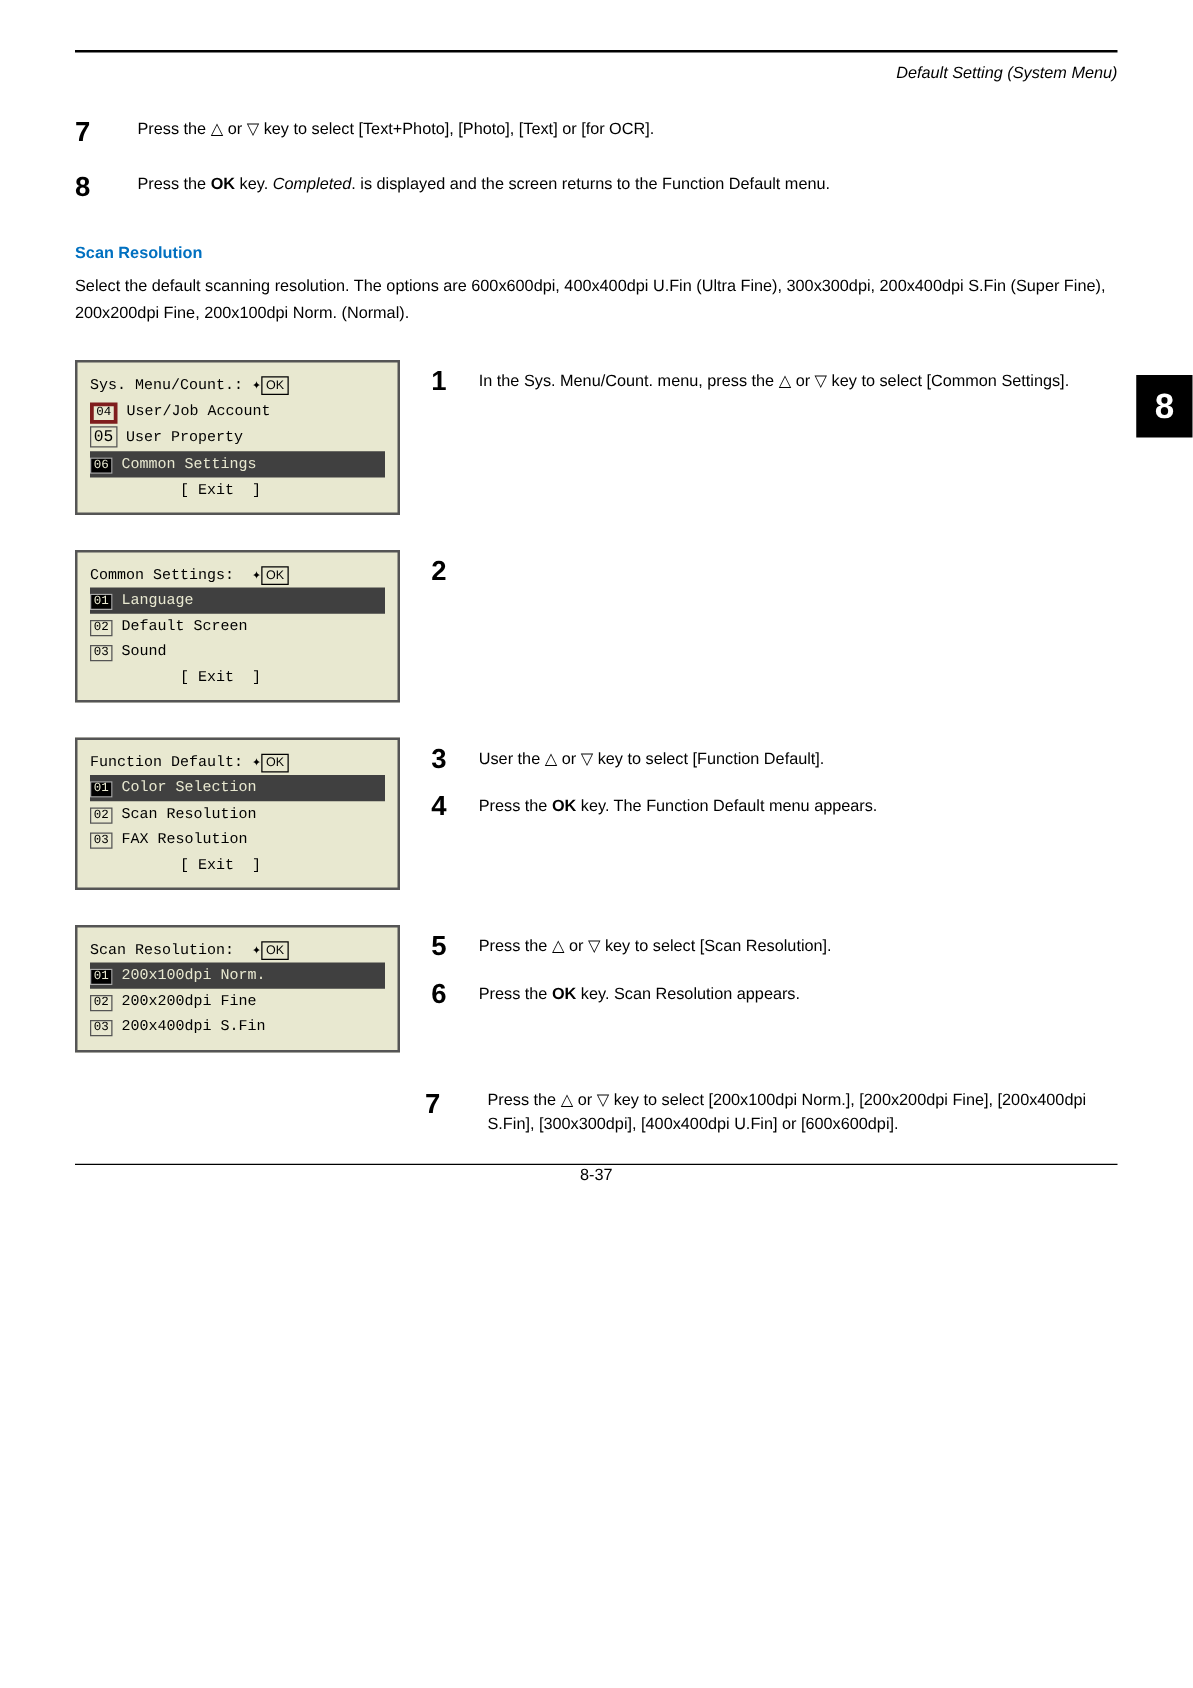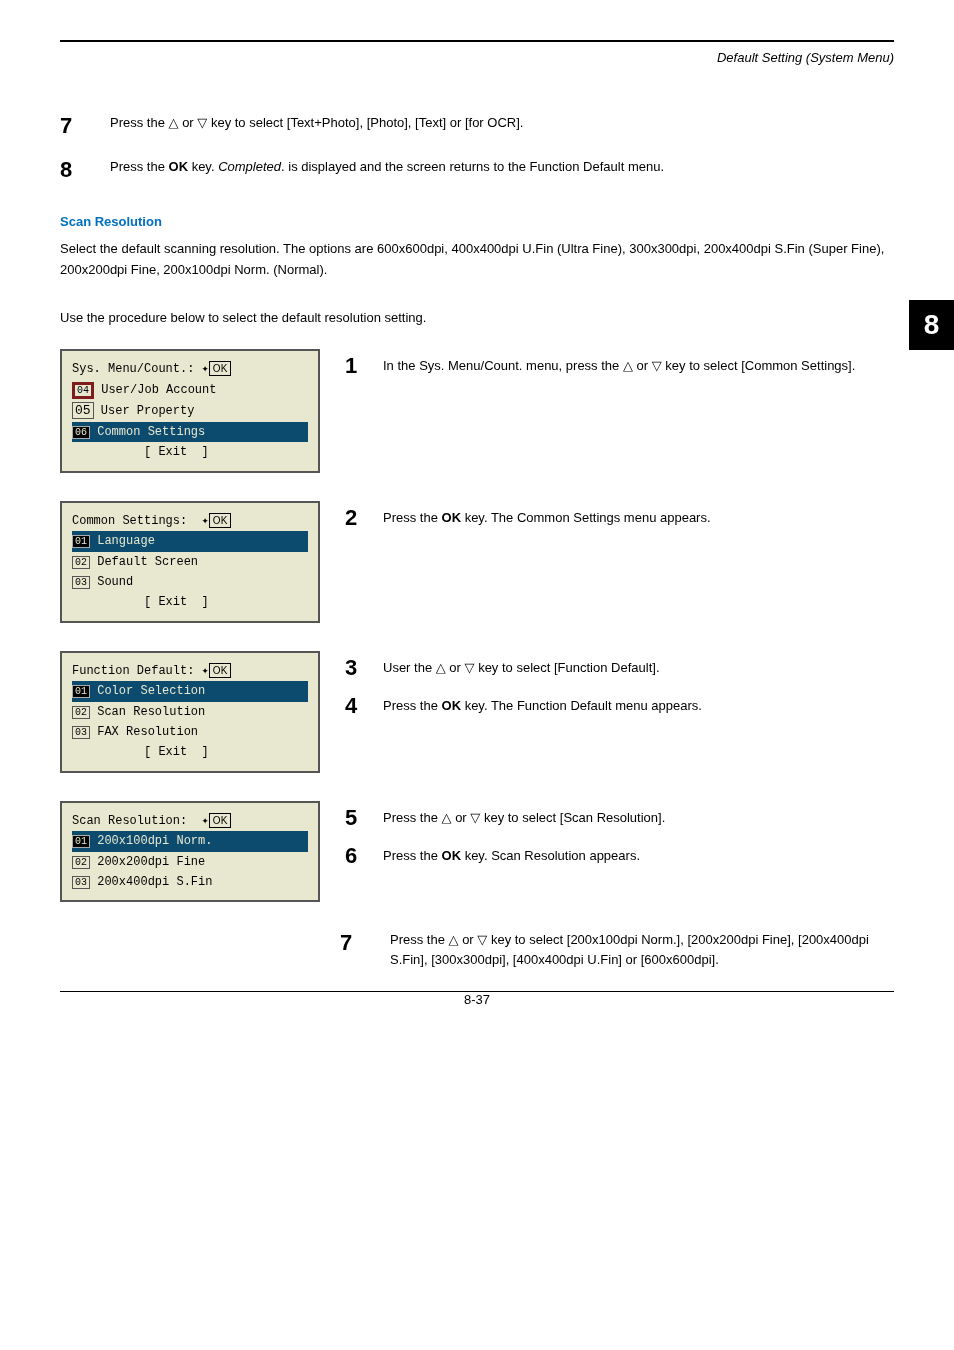--- a/index.html
+++ b/index.html
@@ -17,21 +17,21 @@
       position: relative;
     }
     .header-line {
       border-top: 2px solid #000;
       margin-bottom: 8px;
     }
     .page-header {
       text-align: right;
       font-style: italic;
       font-size: 13px;
-      margin-bottom: 48px;
+      margin-bottom: 28px;
       color: #000;
     }
     .section-number-badge {
       position: absolute;
       right: 0;
       top: 300px;
       background: #000;
       color: #fff;
       font-size: 28px;
       font-weight: bold;
@@ -83,21 +83,21 @@
       font-family: 'Courier New', Courier, monospace;
       font-size: 12px;
       background: #e8e8d0;
       border: 2px solid #555;
       padding: 8px 10px;
       line-height: 1.7;
       white-space: pre;
       width: 260px;
     }
     .lcd-screen .highlighted {
-      background: #0c4a6e;
+      background: #404040;
       color: #e8e8d0;
       display: inline-block;
       width: 100%;
       font-family: Liberation Mono, monospace;
     }
 
     .top-steps {
       margin-bottom: 30px;
     }
 
@@ -158,21 +158,20 @@
       <div class="step-text">
         Press the <b>OK</b> key. <i>Completed</i>. is displayed and the screen returns to the Function Default menu.
       </div>
     </div>
   </div>
 
   <div class="section-number-badge">8</div>
 
   <div class="scan-resolution-title">Scan Resolution</div>
   <div class="description-text">Select the default scanning resolution. The options are 600x600dpi, 400x400dpi U.Fin (Ultra Fine), 300x300dpi, 200x400dpi S.Fin (Super Fine), 200x200dpi Fine, 200x100dpi Norm. (Normal).</div>
-  <div class="procedure-text">Use the procedure below to select the default resolution setting.</div>
 
   <div class="screen-step-pair">
     <div class="screen-block">
       <div class="lcd-screen"><span>Sys. Menu/Count.: ✦<span class="ok-symbol">OK</span></span>
 <span><span style="font-size:10px;border:3px solid #7f1d1d;padding:0 2px;">04</span> User/Job Account</span>
 <span><span style="font-size:13px;border:1px solid #555;padding:0 2px;">05</span> User Property</span>
 <span class="highlighted"><span style="font-size:10px;border:1px solid #aaa;padding:0 2px;background:#000;color:#e8e8d0;">06</span> Common Settings</span>
 <span>          [ Exit  ]</span></div>
     </div>
     <div class="steps-block">
@@ -187,21 +186,20 @@
     <div class="screen-block">
       <div class="lcd-screen"><span>Common Settings:  ✦<span class="ok-symbol">OK</span></span>
 <span class="highlighted"><span style="font-size:10px;border:1px solid #aaa;padding:0 2px;background:#000;color:#e8e8d0;">01</span> Language       </span>
 <span><span style="font-size:10px;border:1px solid #555;padding:0 2px;">02</span> Default Screen</span>
 <span><span style="font-size:10px;border:1px solid #555;padding:0 2px;">03</span> Sound</span>
 <span>          [ Exit  ]</span></div>
     </div>
     <div class="steps-block">
       <div class="inline-step">
         <div class="inline-step-num">2</div>
-        <div class="inline-step-text">Press the <b>OK</b> key. The Common Settings menu appears.</div>
       </div>
     </div>
   </div>
 
   <div class="screen-step-pair">
     <div class="screen-block">
       <div class="lcd-screen"><span>Function Default: ✦<span class="ok-symbol">OK</span></span>
 <span class="highlighted"><span style="font-size:10px;border:1px solid #aaa;padding:0 2px;background:#000;color:#e8e8d0;">01</span> Color Selection</span>
 <span><span style="font-size:10px;border:1px solid #555;padding:0 2px;">02</span> Scan Resolution</span>
 <span><span style="font-size:10px;border:1px solid #555;padding:0 2px;">03</span> FAX Resolution</span>

